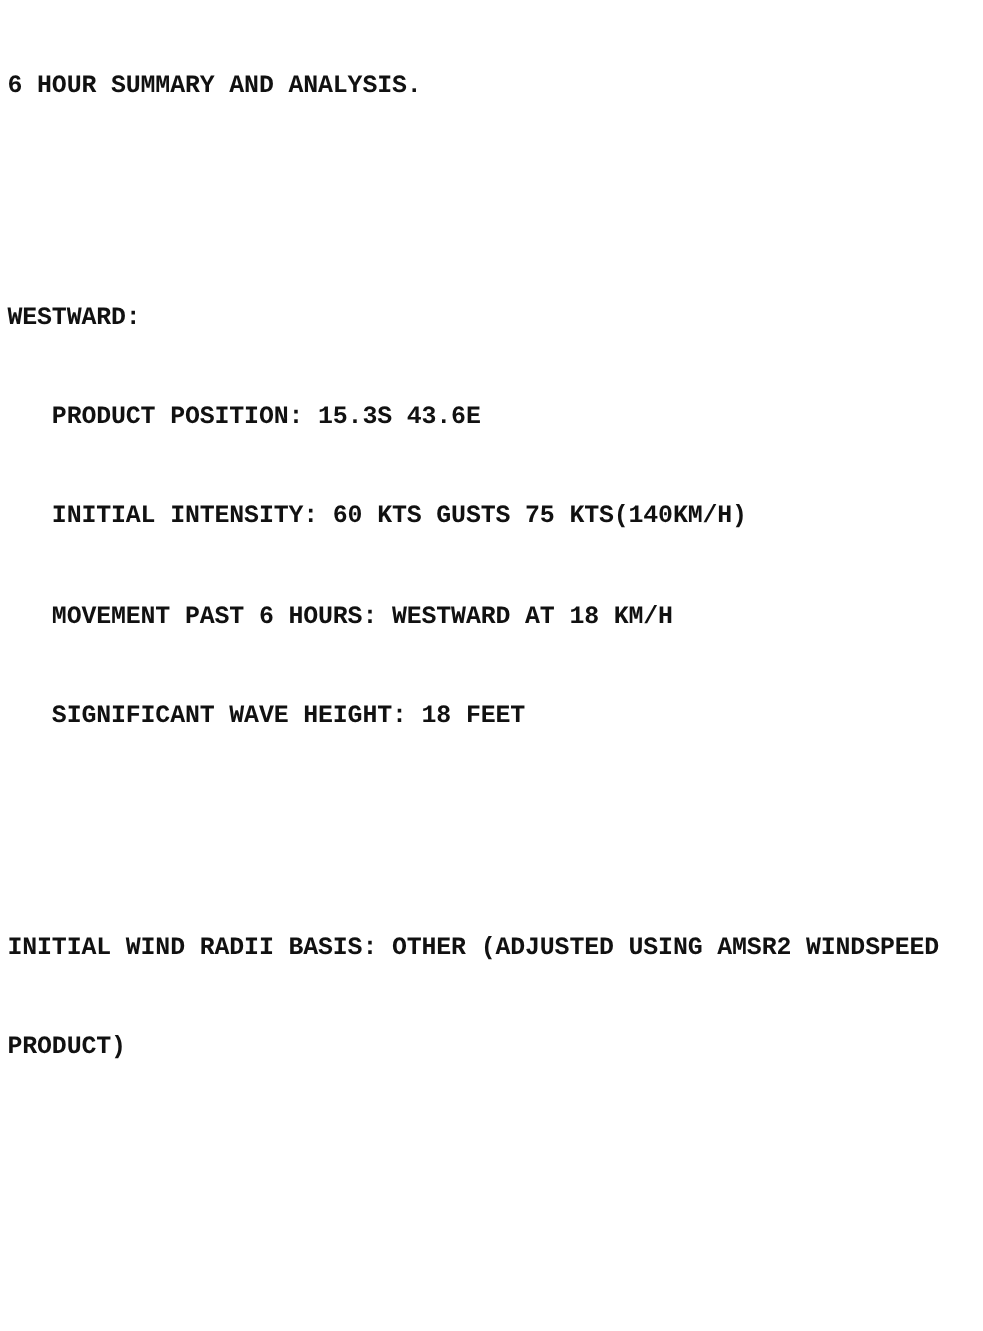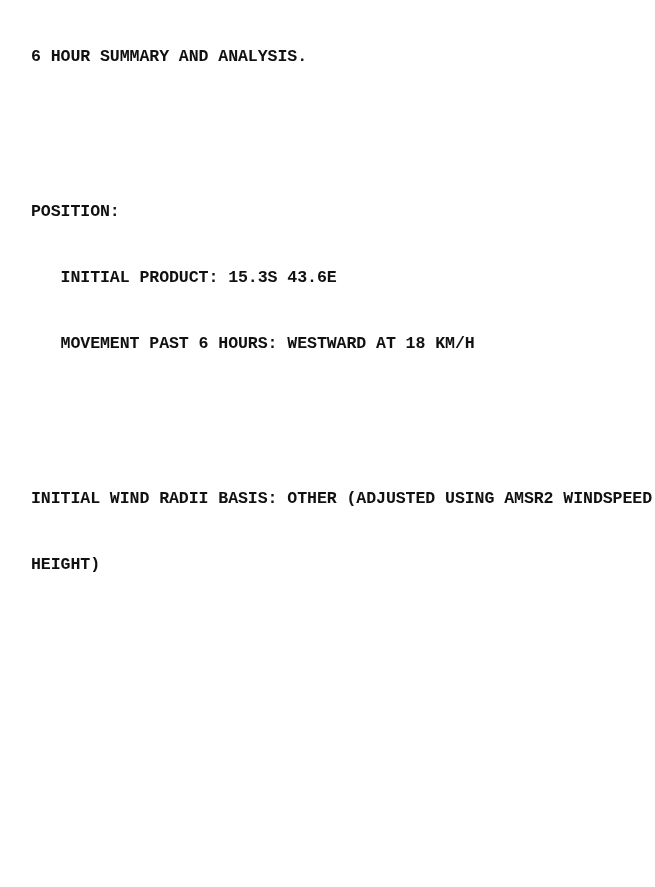--- a/index.html
+++ b/index.html
@@ -22,37 +22,38 @@
       font-weight: bold;
       font-size: 16.6px;
       line-height: 22.1px;
       color: #111111;
       white-space: pre;
       letter-spacing: -0.1px;
     }
     .line {
       display: block;
       height: 22.1px;
-      margin-left: 26px;
     }
   </style>
 </head>
 <body>
 
 <div class="doc">
   <span class="line">6 HOUR SUMMARY AND ANALYSIS.</span>
   <span class="line"></span>
 
-  <span class="line">POSITION:</span>
-  <span class="line">   INITIAL PRODUCT: 15.3S 43.6E</span>
+  <span class="line">WESTWARD:</span>
+  <span class="line">   PRODUCT POSITION: 15.3S 43.6E</span>
+  <span class="line">   INITIAL INTENSITY: 60 KTS GUSTS 75 KTS(140KM/H)</span>
   <span class="line">   MOVEMENT PAST 6 HOURS: WESTWARD AT 18 KM/H</span>
+  <span class="line">   SIGNIFICANT WAVE HEIGHT: 18 FEET</span>
   <span class="line"></span>
 
   <span class="line">INITIAL WIND RADII BASIS: OTHER (ADJUSTED USING AMSR2 WINDSPEED</span>
-  <span class="line">HEIGHT)</span>
+  <span class="line">PRODUCT)</span>
   <span class="line"></span>
 
   
   
   
 
   
   
   
   

